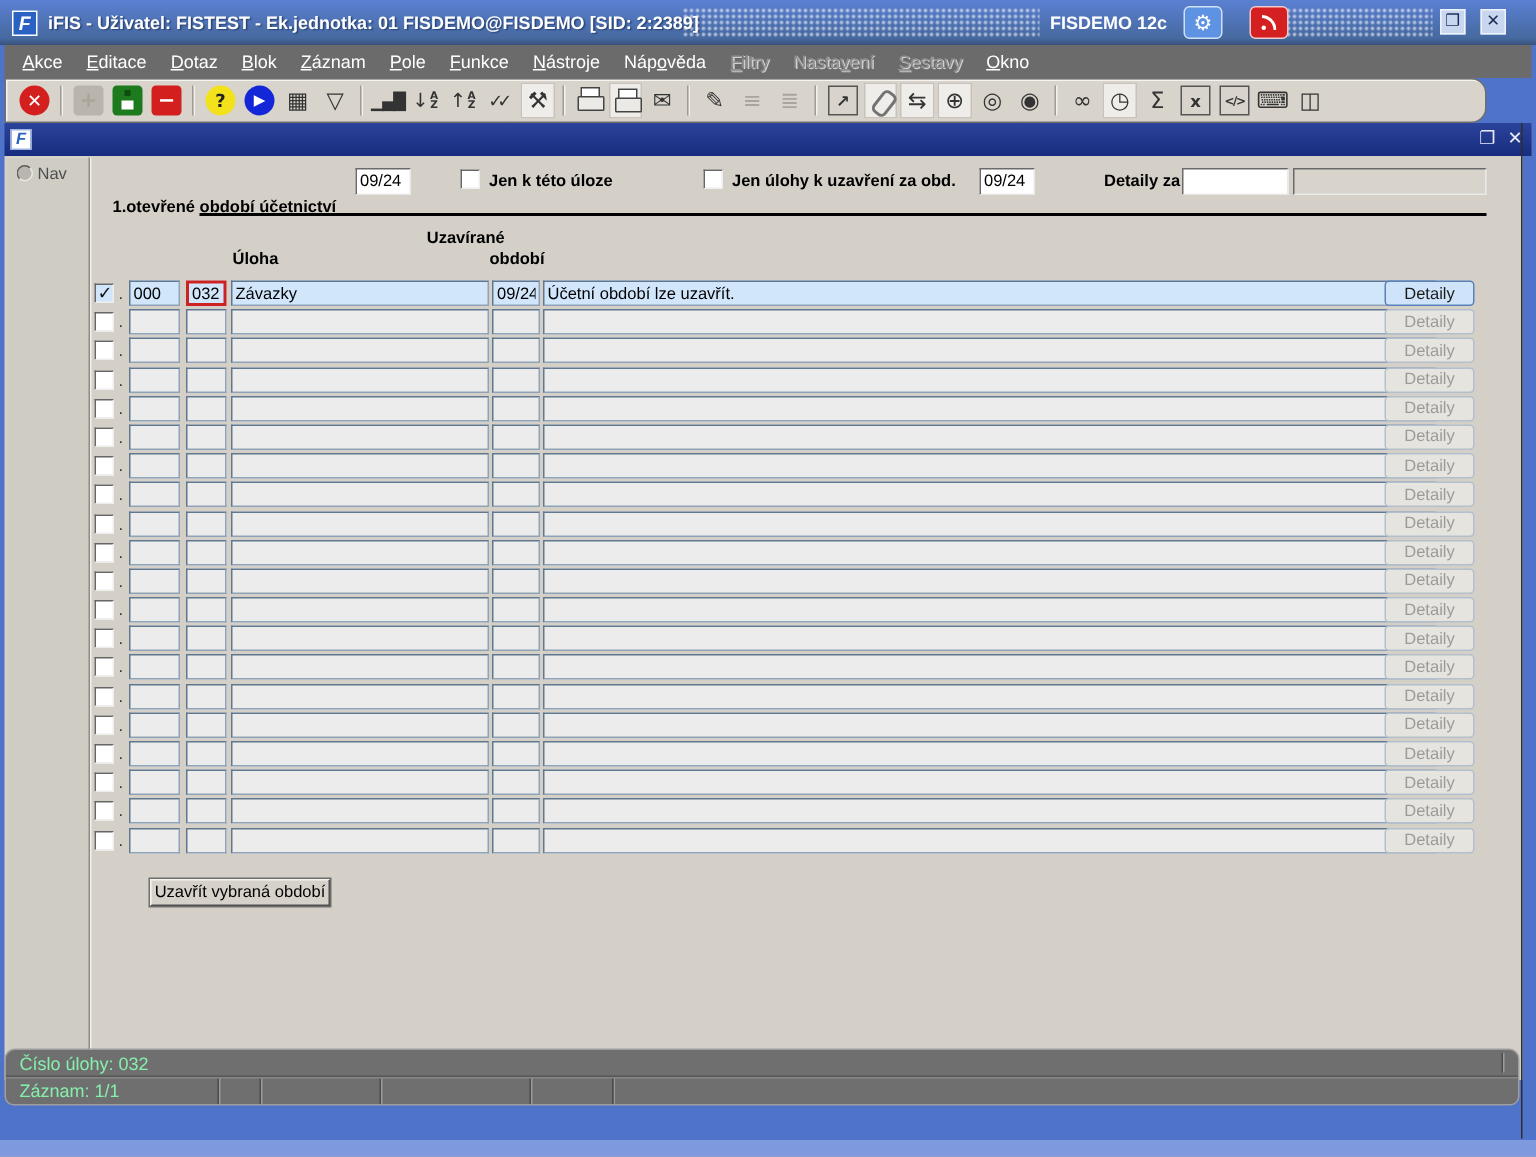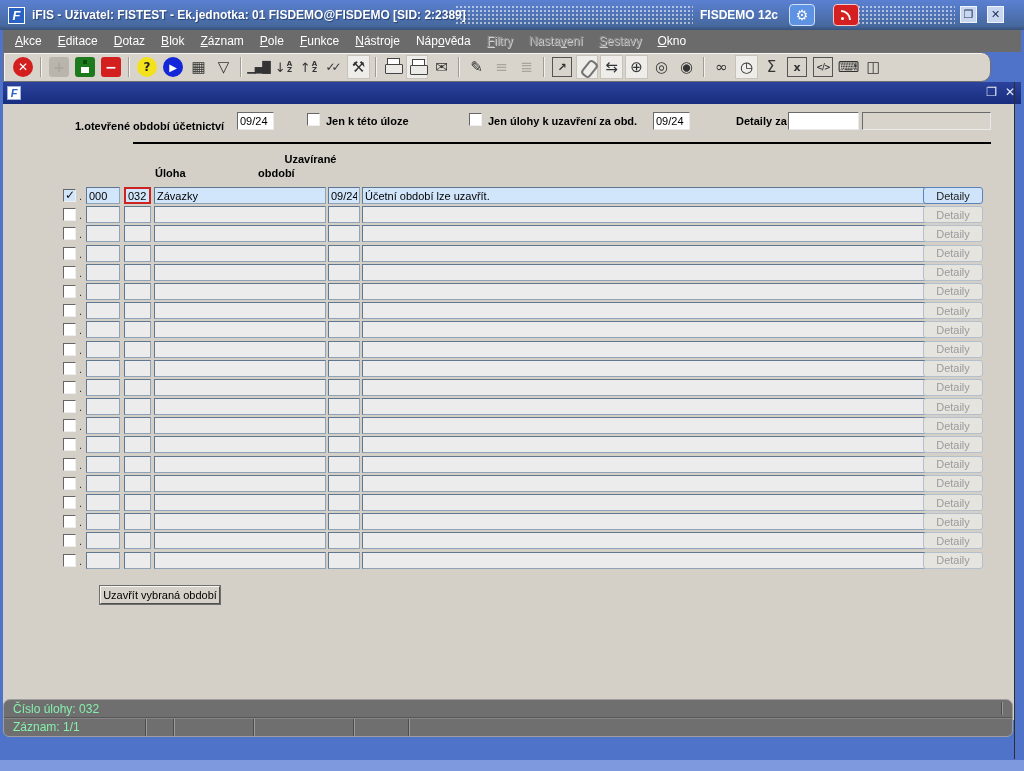--- a/index.html
+++ b/index.html
@@ -213,37 +213,40 @@
 
 <div class="mdi-title">
   <div class="mdilogo">F</div>
   <div class="mdi-btns">
     <span>❐</span>
     <span>✕</span>
   </div>
 </div>
 
 <div class="canvas">
-
-  <div class="lbl" style="left:72px; top:16px;">1.otevřené období účetnictví</div>
+  <div class="sidebar">
+    <span class="nav-radio"></span><span class="nav-label">Nav</span>
+  </div>
+
+  <div class="lbl" style="left:72px; top:28px;">1.otevřené období účetnictví</div>
   <input class="field" style="left: 234px; top: 8px; width: 37px;" readonly="" value="09/24">
   <span class="cbx" style="left:304px; top:9px;"></span>
   <div class="lbl" style="left:323px; top:11px;">Jen k této úloze</div>
   <span class="cbx" style="left:466px; top:9px;"></span>
   <div class="lbl" style="left:485px; top:11px;">Jen úlohy k uzavření za obd.</div>
   <input class="field" style="left: 650px; top: 8px; width: 37px;" readonly="" value="09/24">
   <div class="lbl" style="left:709px; top:11px;margin-left:24px;">Detaily za NS</div>
   <input class="field" style="left: 785px; top: 8px; width: 71px;" value="">
   <input class="field gray" style="left: 859px; top: 8px; width: 129px;" readonly="" value="">
 
   <div class="sep-line"></div>
 
   <div class="col-header" style="left:152px; top:63px;">Úloha</div>
   <div class="col-header" style="left:255px; top:49px; width:105px; text-align:center;">Uzavírané</div>
-  <div class="col-header" style="left:255px; top:63px; width:105px; text-align:left;">období</div>
+  <div class="col-header" style="left:255px; top:63px; width:105px; text-align:right;">období</div>
 
   <div class="rows" id="rows">
       <div class="trow active">
     <span class="cbx checked"></span>
     <span class="rdot">.</span>
     <input class="rf f1" readonly="" value="000" style="">
     <input class="rf f2 focus" readonly="" value="032" style="">
     <input class="rf f3" readonly="" value="Závazky" style="">
     <input class="rf f4" readonly="" value="09/24" style="">
     <input class="rf f5" readonly="" value="Účetní období lze uzavřít." style="">

